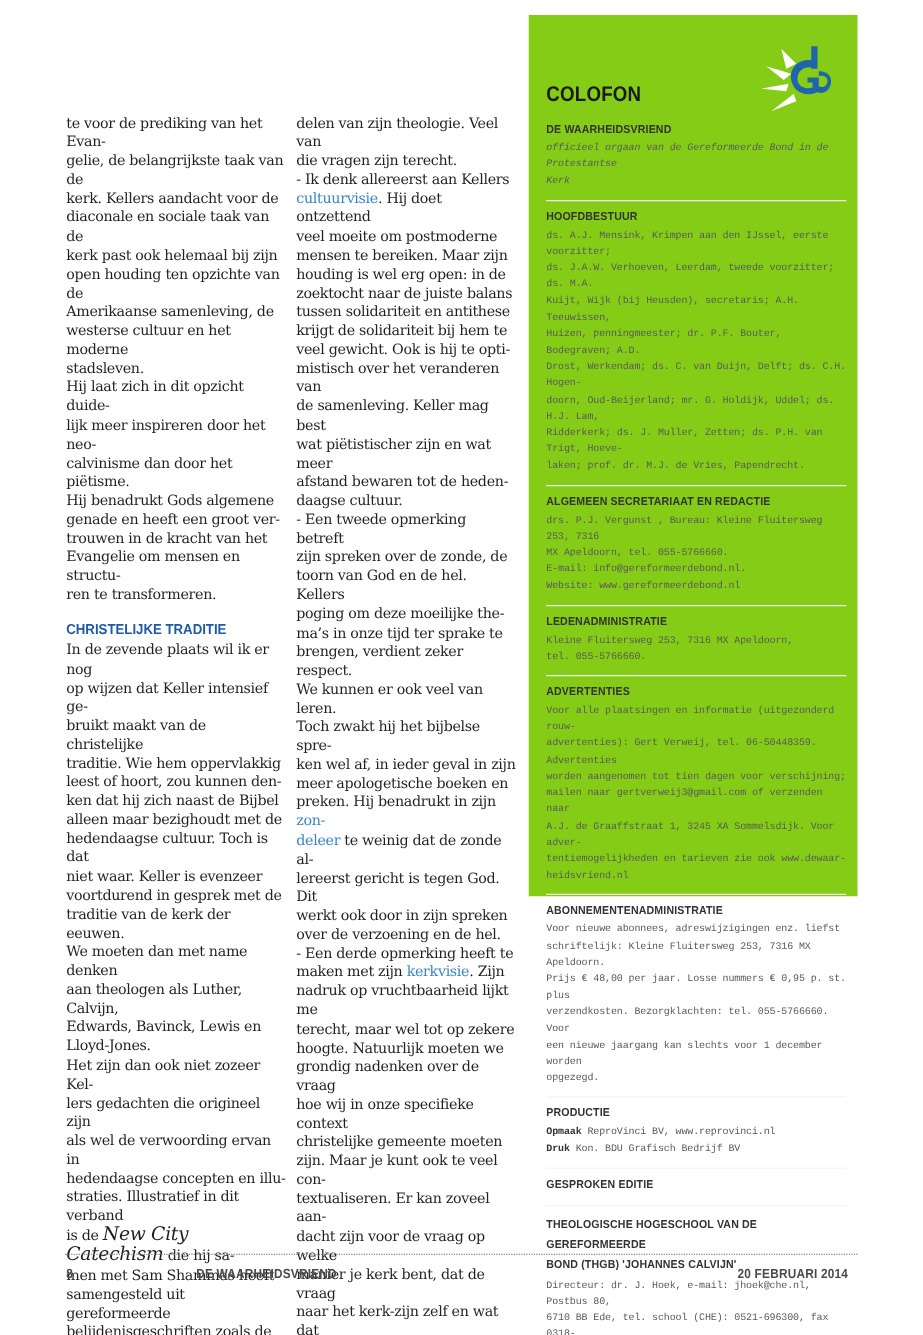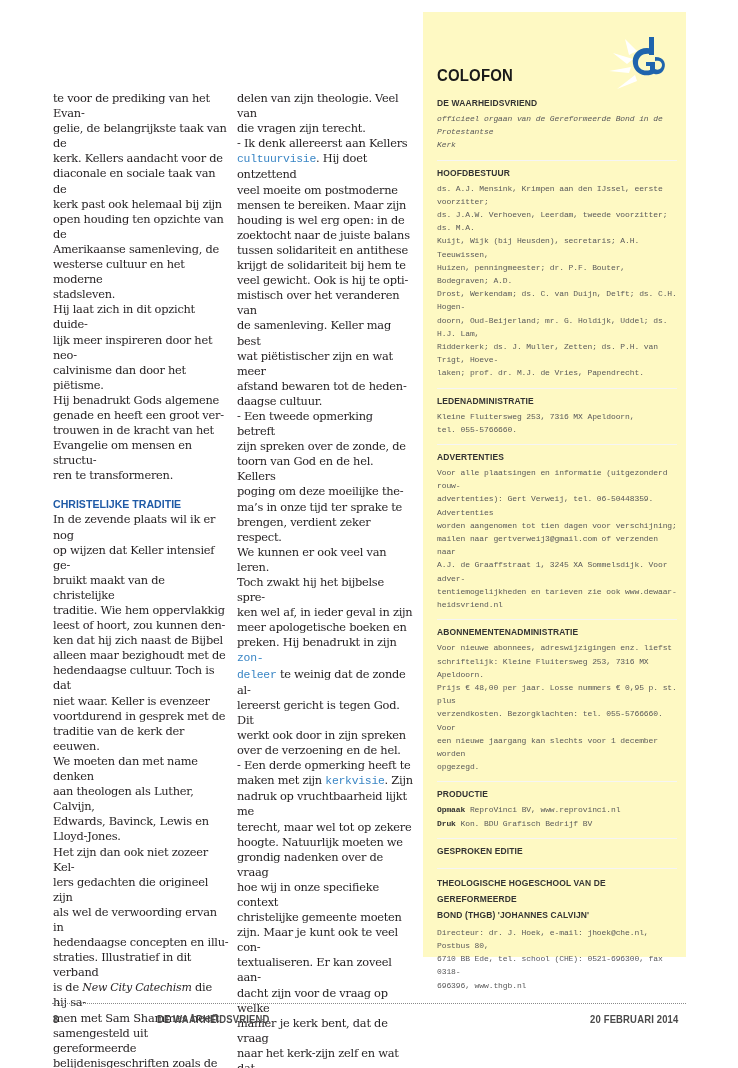--- a/index.html
+++ b/index.html
@@ -12,26 +12,26 @@
   }
   .col1 { left: 53px; width: 176px; }
   .col2 { left: 237px; width: 176px; }
   .col p { margin: 0; white-space: pre-line; }
   .col h3 {
     font-family: "Liberation Sans", sans-serif; font-weight: bold;
     font-size: 11.5px; line-height: 15px; color: #1f5aa6;
     margin: 14px 0 0 0; letter-spacing: 0;
     transform: scaleX(0.92); transform-origin: left;
   }
-  .col em { font-style: italic; font-size: 11px; margin-top: 32px; }
-  .col .link { color: #3a86c5; font-family: Liberation Mono, monospace; }
+  .col em { font-style: italic; font-size: 15px; margin-top: 32px; }
+  .col .link { color: #3a86c5; }
 
   .colofon {
-    position: absolute; left: 423px; top: 12px; width: 263px; height: 945px;
-    background: #fef9c3;
+    position: absolute; left: 423px; top: 12px; width: 263px; height: 705px;
+    background: #84cc16;
   }
   .colofon .logo { position: absolute; left: 184px; top: 19px; width: 64px; height: 62px; }
   .colofon .title {
     position: absolute; left: 14px; top: 54px;
     font-family: "Liberation Sans", sans-serif; font-weight: bold;
     font-size: 17px; letter-spacing: 0.2px; color: #1a1a1a;
     transform: scaleX(0.88); transform-origin: left;
   }
   .colofon .sections { position: absolute; left: 14px; top: 79px; width: 240px; }
   .sec { padding: 6px 0 8px 0; border-bottom: 1.5px solid #f5f5f5; }
@@ -185,20 +185,27 @@
       <div class="body">ds. A.J. Mensink, Krimpen aan den IJssel, eerste voorzitter;
 ds. J.A.W. Verhoeven, Leerdam, tweede voorzitter; ds. M.A.
 Kuijt, Wijk (bij Heusden), secretaris; A.H. Teeuwissen,
 Huizen, penningmeester; dr. P.F. Bouter, Bodegraven; A.D.
 Drost, Werkendam; ds. C. van Duijn, Delft; ds. C.H. Hogen-
 doorn, Oud-Beijerland; mr. G. Holdijk, Uddel; ds. H.J. Lam,
 Ridderkerk; ds. J. Muller, Zetten; ds. P.H. van Trigt, Hoeve-
 laken; prof. dr. M.J. de Vries, Papendrecht.</div>
     </div>
     <div class="sec">
+      <h4>ALGEMEEN SECRETARIAAT EN REDACTIE</h4>
+      <div class="body">drs. P.J. Vergunst , Bureau: Kleine Fluitersweg 253, 7316
+MX Apeldoorn, tel. 055-5766660.
+E-mail: info@gereformeerdebond.nl.
+Website: www.gereformeerdebond.nl</div>
+    </div>
+    <div class="sec">
       <h4>LEDENADMINISTRATIE</h4>
       <div class="body">Kleine Fluitersweg 253, 7316 MX Apeldoorn,
 tel. 055-5766660.</div>
     </div>
     <div class="sec">
       <h4>ADVERTENTIES</h4>
       <div class="body">Voor alle plaatsingen en informatie (uitgezonderd rouw-
 advertenties): Gert Verweij, tel. 06-50448359. Advertenties
 worden aangenomen tot tien dagen voor verschijning;
 mailen naar gertverweij3@gmail.com of verzenden naar

